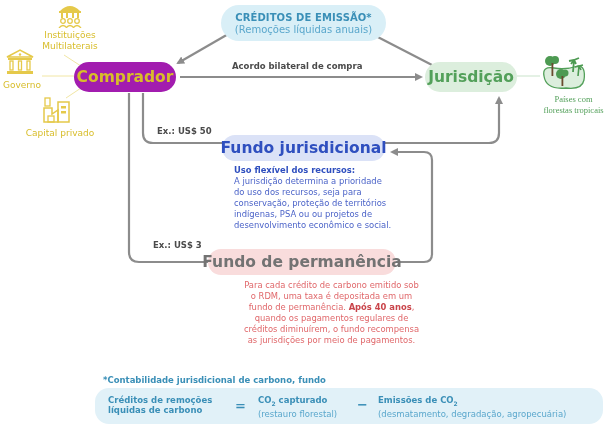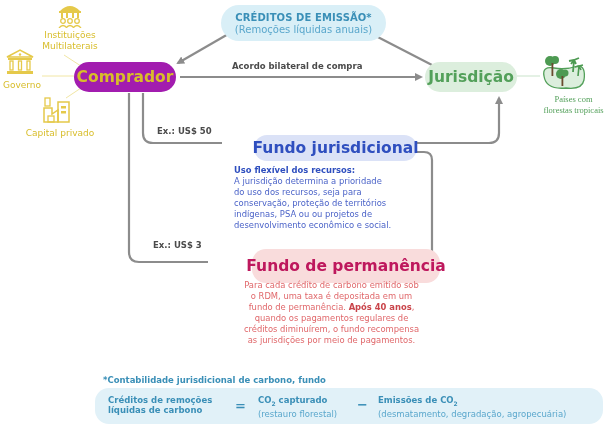--- a/index.html
+++ b/index.html
@@ -9,22 +9,22 @@
   svg.lines { position: absolute; left: 0; top: 0; width: 615px; height: 429px; }
 
   .pill { position: absolute; border-radius: 16px; display: flex; align-items: center; justify-content: center; font-weight: bold; white-space: nowrap; }
 
   #credits { left: 221px; top: 5px; width: 165px; height: 36px; background: #d9eff7; border-radius: 18px; flex-direction: column; }
   #credits .t1 { font-size: 10px; color: #3a8fb7; font-weight: bold; letter-spacing: 0.1px; }
   #credits .t2 { font-size: 10px; color: #5aa7cc; font-weight: normal; margin-top: 1px; }
 
   #comprador { left: 74px; top: 62px; width: 102px; height: 30px; background: #a21caf; color: #d8bd2a; font-size: 15.5px; }
   #jurisdicao { left: 425px; top: 62px; width: 92px; height: 30px; background: #dceedd; color: #53a05a; font-size: 15.5px; }
-  #fundo-jur { left: 222px; top: 135px; width: 163px; height: 26px; background: #dbe2f7; color: #2f4fbf; font-size: 15.5px; border-radius: 14px; margin-left: 32px; }
-  #fundo-perm { left: 208px; top: 249px; width: 188px; height: 34px; background: #f9dcdc; color: #be185d; font-size: 15.5px; border-radius: 14px; margin-left: 44px; }
+  #fundo-jur { left: 222px; top: 135px; width: 163px; height: 26px; background: #dbe2f7; color: #2f4fbf; font-size: 15.5px; border-radius: 14px; }
+  #fundo-perm { left: 208px; top: 249px; width: 188px; height: 26px; background: #f9dcdc; color: #737373; font-size: 15.5px; border-radius: 14px; }
 
   .label-gray { position: absolute; font-size: 8.5px; font-weight: bold; color: #4a4a4a; white-space: nowrap; }
 
   .yellow-text { position: absolute; font-size: 9px; color: #d8bd2a; text-align: center; line-height: 11px; white-space: nowrap; }
   .green-text { position: absolute; font-size: 8.5px; color: #53a05a; text-align: center; line-height: 11px; white-space: nowrap; font-family: Liberation Serif, serif; }
 
   #jur-desc { left: 234px; top: 165px; width: 200px; font-size: 8.4px; line-height: 11px; color: #4b63c8; }
   #jur-desc .h { font-weight: bold; color: #2f4fbf; }
 
   #perm-desc { left: 234px; top: 280px; width: 195px; font-size: 8.4px; line-height: 11px; color: #e0676a; text-align: center; }

